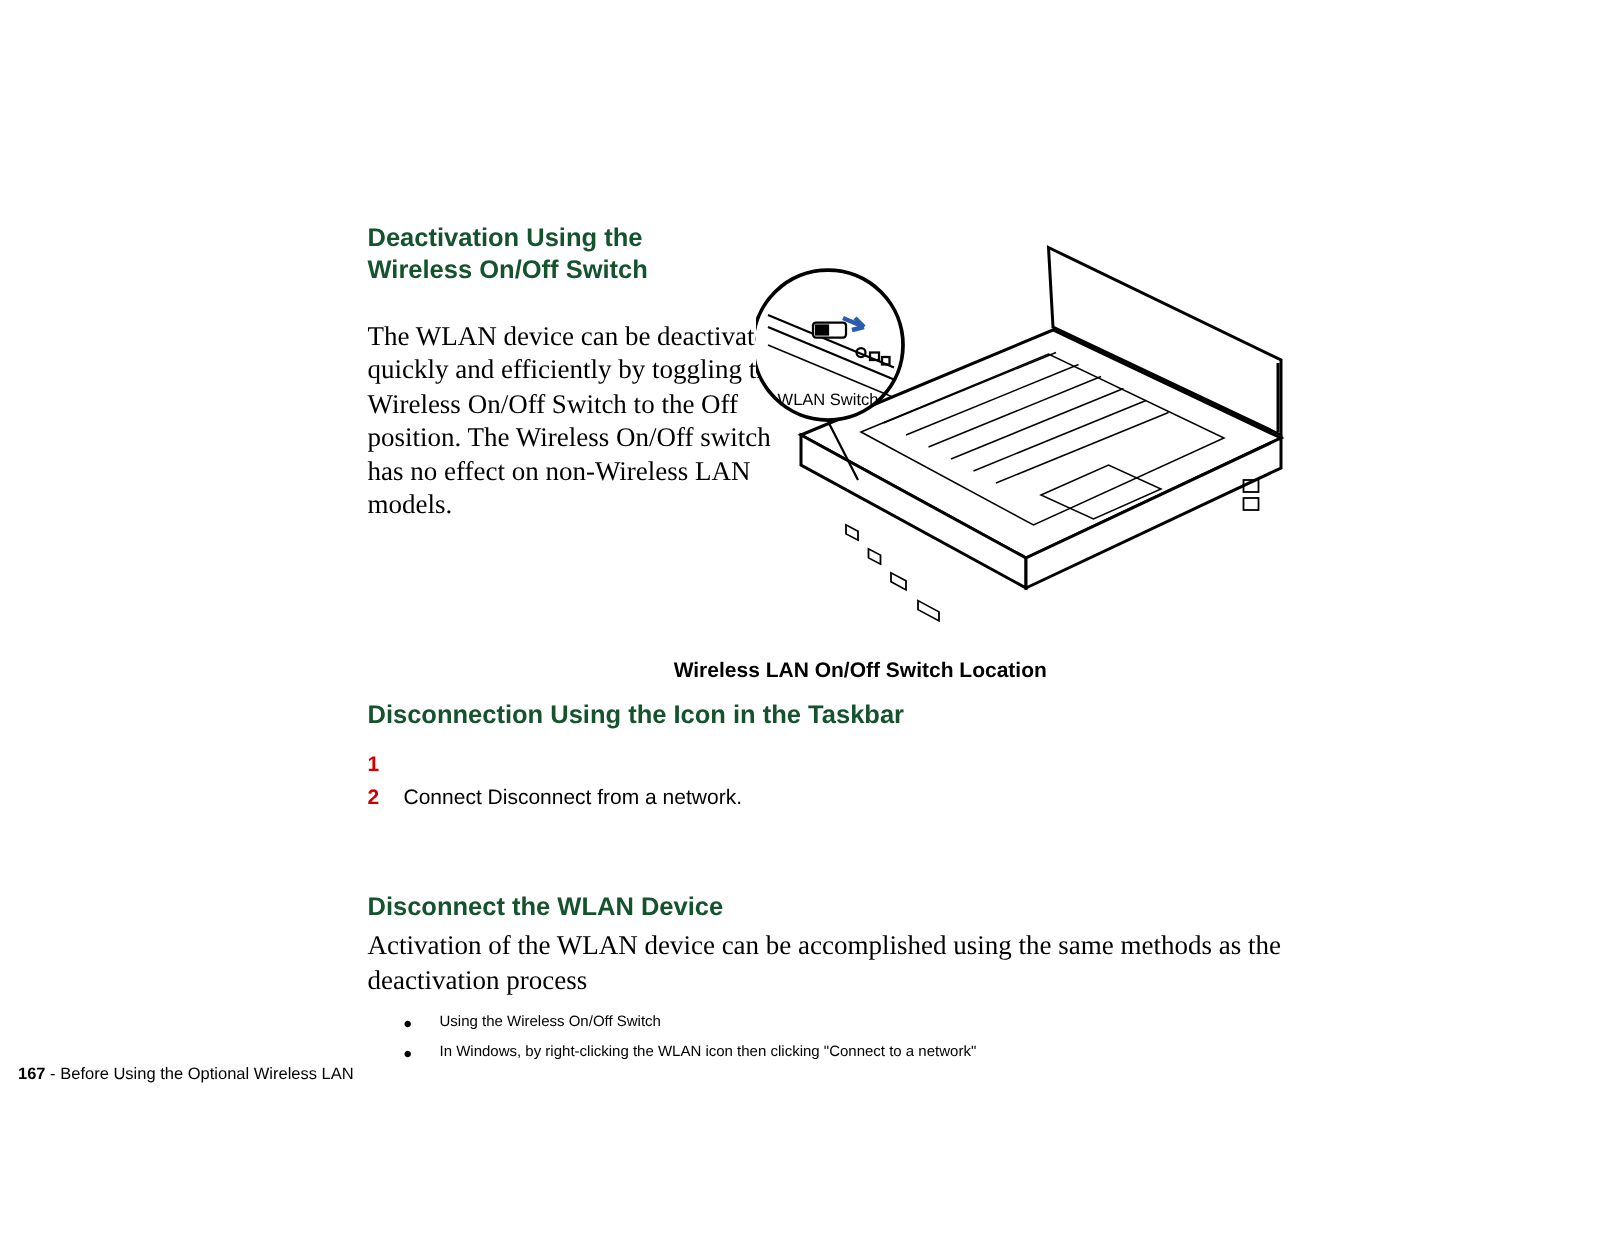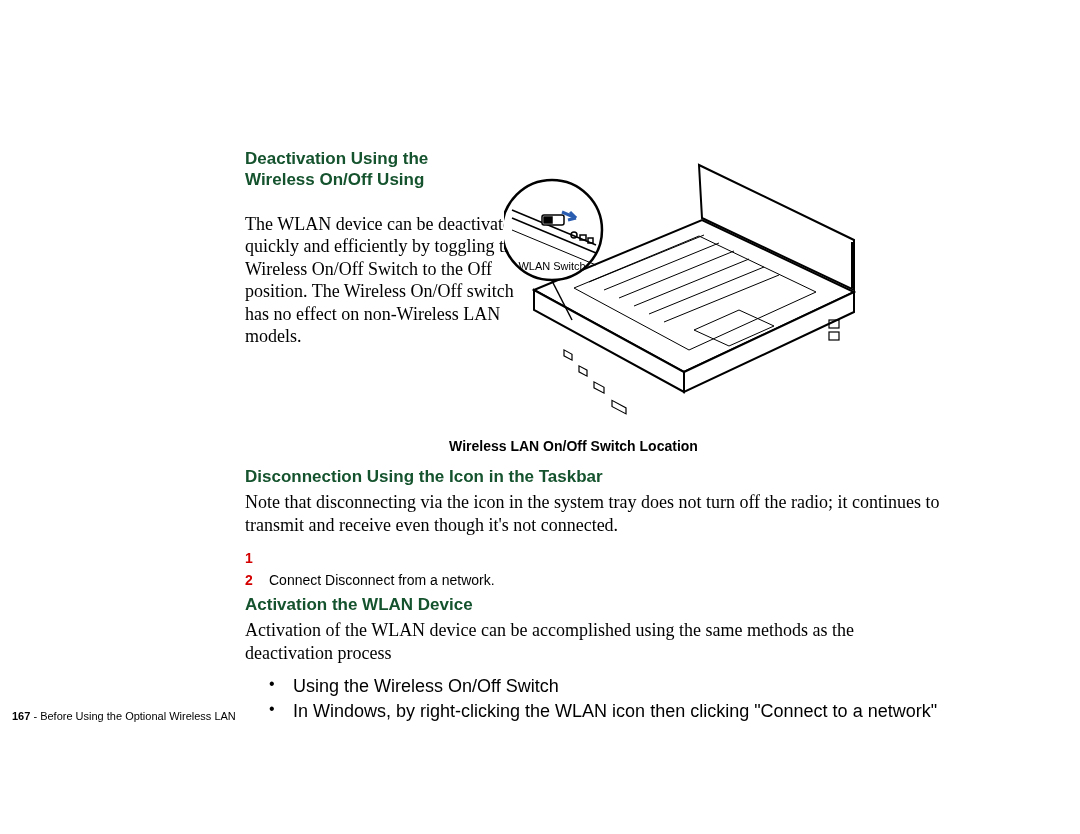--- a/index.html
+++ b/index.html
@@ -56,21 +56,21 @@
   .bullet-dot {
     width: 24px;
     text-align: left;
     font-family: Arial, Helvetica, sans-serif;
     font-size: 16px;
     line-height: 1;
     padding-left: 24px;
   }
   .bullet-text {
     font-family: Arial, Helvetica, sans-serif;
-    font-size: 18px;
+    font-size: 10px;
   }
   .footer {
     font-family: Arial, Helvetica, sans-serif;
     font-size: 11px;
     text-align: left;
     position: absolute;
     bottom: 112px;
     left: 12px;
     width: 1080px;
   }
@@ -91,21 +91,21 @@
   }
 </style>
 </head>
 <body>
 
 <div class="page">
 
   <div style="position:absolute; left:245px; top:148px; width:290px;">
     <div class="red-heading">
       <span>Deactivation Using the</span><br>
-      <span>Wireless On/Off Using</span>
+      <span>Wireless On/Off Switch</span>
     </div>
     <div class="body-text" style="margin-top:22px;">The WLAN device can be deactivated quickly and efficiently by toggling the Wireless On/Off Switch to the Off position. The Wireless On/Off switch has no effect on non-Wireless LAN models.</div>
   </div>
 
   <div class="illus">
     <svg viewBox="0 0 365 260">
 
       <g stroke="#000" fill="#fff" stroke-width="2">
         <path d="M195 5 L350 80 L350 130 L198 58 Z" fill="#fff"></path>
         <line x1="348" y1="82" x2="348" y2="128"></line>
@@ -167,35 +167,34 @@
         </g>
         <text x="48" y="110" text-anchor="middle" class="wlan-label">WLAN Switch</text>
       </g>
     </svg>
   </div>
 
   <div style="position:absolute; left:231px; top:438px; width:685px;" class="figure-caption">Wireless LAN On/Off Switch Location</div>
 
   <div style="position:absolute; left:245px; top:466px; width:700px;">
     <div class="red-heading">Disconnection Using the Icon in the Taskbar</div>
-    <div class="body-text" style="margin-top:4px;">Note that disconnecting via the icon in the system tray does not turn off the radio; it continues to transmit and receive even though it's not connected.</div>
 
     <div style="margin-top:14px;">
       <div class="step-row">
         <div class="step-num">1</div>
       </div>
       <div class="step-row">
         <div class="step-num">2</div>
         <div class="step-text">Connect Disconnect from a network.</div>
       </div>
     </div>
   </div>
 
   <div style="position:absolute; left:245px; top:594px; width:700px;">
-    <div class="red-heading">Activation the WLAN Device</div>
+    <div class="red-heading">Disconnect the WLAN Device</div>
     <div class="body-text" style="margin-top:4px;">Activation of the WLAN device can be accomplished using the same methods as the deactivation process</div>
 
     <div style="margin-top:12px;">
       <div class="bullet-row">
         <div class="bullet-dot">•</div>
         <div class="bullet-text">Using the Wireless On/Off Switch</div>
       </div>
       <div class="bullet-row">
         <div class="bullet-dot">•</div>
         <div class="bullet-text">In Windows, by right-clicking the WLAN icon then clicking "Connect to a network"</div>

